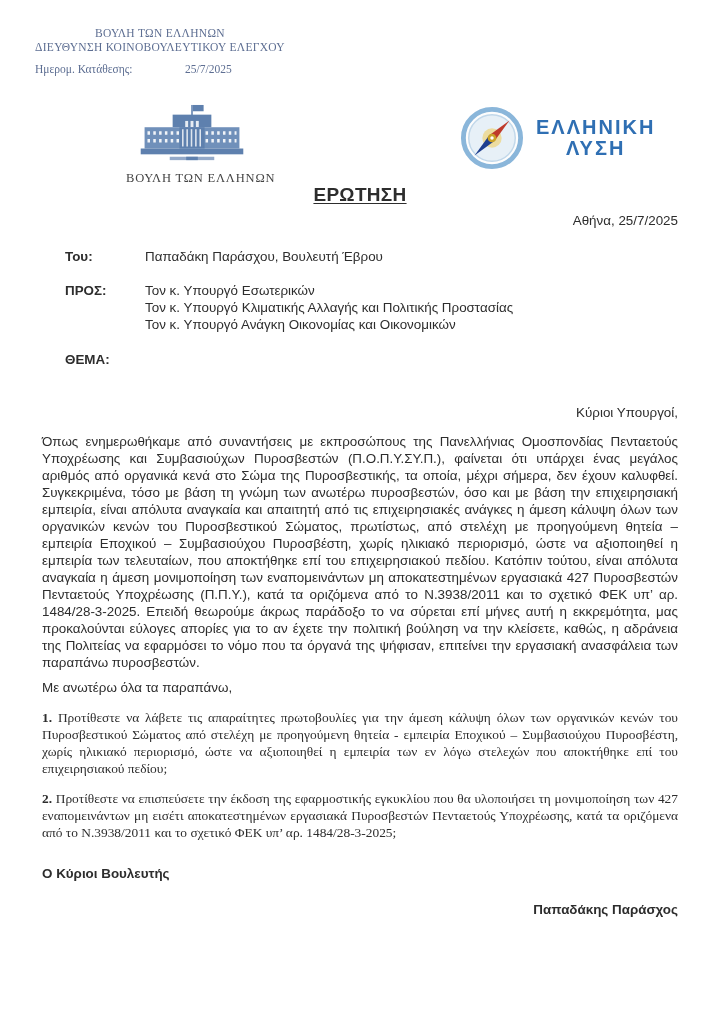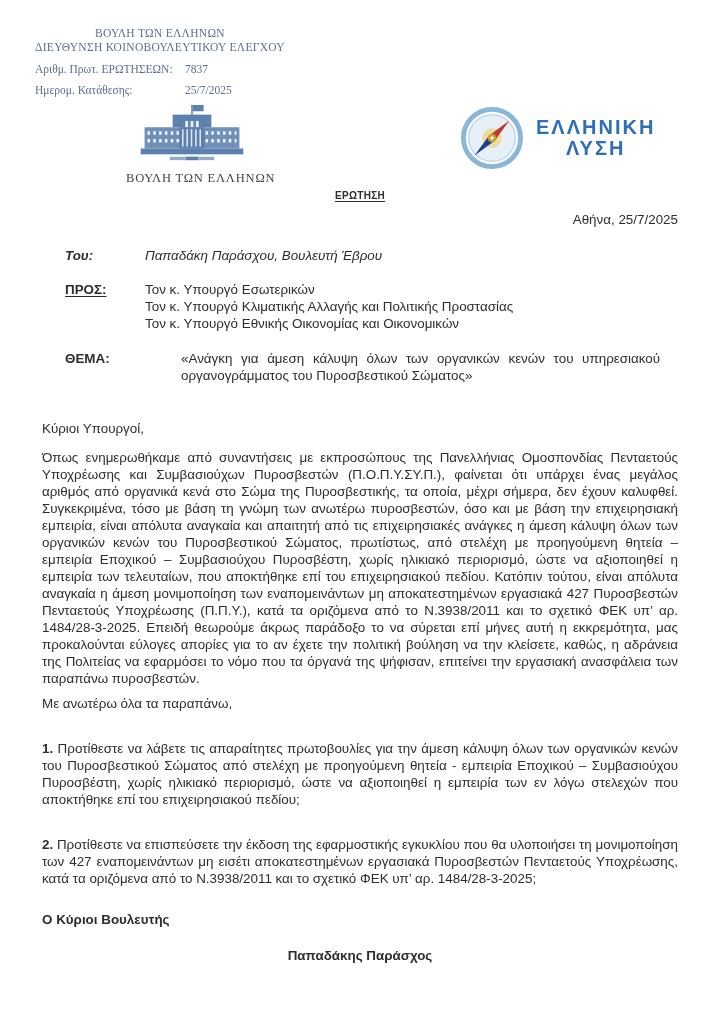--- a/index.html
+++ b/index.html
@@ -30,54 +30,50 @@
   }
   
   .party-logo { position:absolute; left:458px; top:106px; display:flex; align-items:center; gap:10px; }
   .party-text {
     font-weight:bold; color:var(--party_blue, #2f6fb3);
     font-size:20px; line-height:21px; letter-spacing:2px; text-align:center;
   }
   
   .letter { position:absolute; left:42px; right:42px; top:186px; font-size:13.4px; line-height:17px; text-align:justify; }
   .title-wrap { text-align:center; }
-  .title { font-weight:bold; font-size:10px; letter-spacing:.3px; text-decoration:underline; text-underline-offset:2px; }
+  .title { font-weight:bold; font-size:19px; letter-spacing:.3px; text-decoration:underline; text-underline-offset:2px; }
   .date-line { text-align:right; margin-top:7px; }
   .meta-row { display:flex; margin-left:23px; margin-right:18px; }
   .meta-label { flex:none; width:80px; font-weight:bold; text-align:left; }
   .meta-content { flex:1; text-align:left; }
   .meta-content.justify { text-align:justify; }
-  .u { text-decoration:underline; text-underline-offset:2px;text-align:right; }
-  .row-from { margin-top:19px;font-style:italic; }
+  .u { text-underline-offset:2px;text-align:right; }
+  .row-from { margin-top:19px; }
   .row-to { margin-top:17px; }
   .row-subject { margin-top:18px;gap:36px; }
-  .salutation { margin-top:36px; text-align:left; }
+  .salutation { margin-top:36px; text-align:right; }
   .body-par { margin-top:12px; }
   .transition { margin-top:8px; text-align:left; }
   .q-heading { margin-top:16px; font-weight:bold; text-decoration:underline; text-underline-offset:2px; text-align:left; }
-  .question { margin-top:28px; }
+  .question { margin-top:13px;font-family:Liberation Serif, serif; }
   .question .num { font-weight:bold; }
   .closing { margin-top:24px; font-weight:bold; text-align:left; }
-  .signature { margin-top:19px; font-weight:bold; text-align:center; }
+  .signature { margin-top:19px; font-weight:bold; text-align:right; }
 </style>
 </head>
 <body>
 
 <div class="page">
 
   <div class="org-header">
     <div>ΒΟΥΛΗ ΤΩΝ ΕΛΛΗΝΩΝ</div>
     <div>ΔΙΕΥΘΥΝΣΗ ΚΟΙΝΟΒΟΥΛΕΥΤΙΚΟΥ ΕΛΕΓΧΟΥ</div>
   </div>
 
   <div class="protocol">
-    <div class="row">
-      <span class="plabel">Αριθμ. Πρωτ. ΕΡΩΤΗΣΕΩΝ:</span>
-      <span>7837</span>
-    </div>
     <div class="row">
       <span class="plabel">Ημερομ. Κατάθεσης:</span>
       <span>25/7/2025</span>
     </div>
   </div>
 
   <div class="parl-logo">
     <svg viewBox="0 0 126 62" width="126" height="60">
       <rect x="62.2" y="1" width="1.6" height="11" fill="var(--building_dark)"></rect>
       <polygon points="63.8,1 75,1 75,7.5 63.8,7.5" fill="var(--building_dark)"></polygon>
@@ -126,27 +122,26 @@
     <div class="meta-row row-from">
       <span class="meta-label">Του:</span>
       <span class="meta-content">Παπαδάκη Παράσχου, Βουλευτή Έβρου</span>
     </div>
 
     <div class="meta-row row-to">
       <span class="meta-label"><span class="u">ΠΡΟΣ:</span></span>
       <span class="meta-content">
         <div>Τον κ. Υπουργό Εσωτερικών</div>
         <div>Τον κ. Υπουργό Κλιματικής Αλλαγής και Πολιτικής Προστασίας</div>
-        <div>Τον κ. Υπουργό Εθνικής Οικονομίας και Οικονομικών</div>
+        <div>Τον κ. Υπουργό Ανάγκη Οικονομίας και Οικονομικών</div>
       </span>
     </div>
 
     <div class="meta-row row-subject">
       <span class="meta-label">ΘΕΜΑ:</span>
-      <span class="meta-content justify">«Ανάγκη για άμεση κάλυψη όλων των οργανικών κενών του υπηρεσιακού οργανογράμματος του Πυροσβεστικού Σώματος»</span>
     </div>
 
     <div class="salutation">Κύριοι Υπουργοί,</div>
 
     <div class="body-par">Όπως ενημερωθήκαμε από συναντήσεις με εκπροσώπους της Πανελλήνιας Ομοσπονδίας Πενταετούς Υποχρέωσης και Συμβασιούχων Πυροσβεστών (Π.Ο.Π.Υ.ΣΥ.Π.), φαίνεται ότι υπάρχει ένας μεγάλος αριθμός από οργανικά κενά στο Σώμα της Πυροσβεστικής, τα οποία, μέχρι σήμερα, δεν έχουν καλυφθεί. Συγκεκριμένα, τόσο με βάση τη γνώμη των ανωτέρω πυροσβεστών, όσο και με βάση την επιχειρησιακή εμπειρία, είναι απόλυτα αναγκαία και απαιτητή από τις επιχειρησιακές ανάγκες η άμεση κάλυψη όλων των οργανικών κενών του Πυροσβεστικού Σώματος, πρωτίστως, από στελέχη με προηγούμενη θητεία – εμπειρία Εποχικού – Συμβασιούχου Πυροσβέστη, χωρίς ηλικιακό περιορισμό, ώστε να αξιοποιηθεί η εμπειρία των τελευταίων, που αποκτήθηκε επί του επιχειρησιακού πεδίου. Κατόπιν τούτου, είναι απόλυτα αναγκαία η άμεση μονιμοποίηση των εναπομεινάντων μη αποκατεστημένων εργασιακά 427 Πυροσβεστών Πενταετούς Υποχρέωσης (Π.Π.Υ.), κατά τα οριζόμενα από το Ν.3938/2011 και το σχετικό ΦΕΚ υπ’ αρ. 1484/28-3-2025. Επειδή θεωρούμε άκρως παράδοξο το να σύρεται επί μήνες αυτή η εκκρεμότητα, μας προκαλούνται εύλογες απορίες για το αν έχετε την πολιτική βούληση να την κλείσετε, καθώς, η αδράνεια της Πολιτείας να εφαρμόσει το νόμο που τα όργανά της ψήφισαν, επιτείνει την εργασιακή ανασφάλεια των παραπάνω πυροσβεστών.</div>
 
     <div class="transition">Με ανωτέρω όλα τα παραπάνω,</div>
 
 
     <div class="question">

